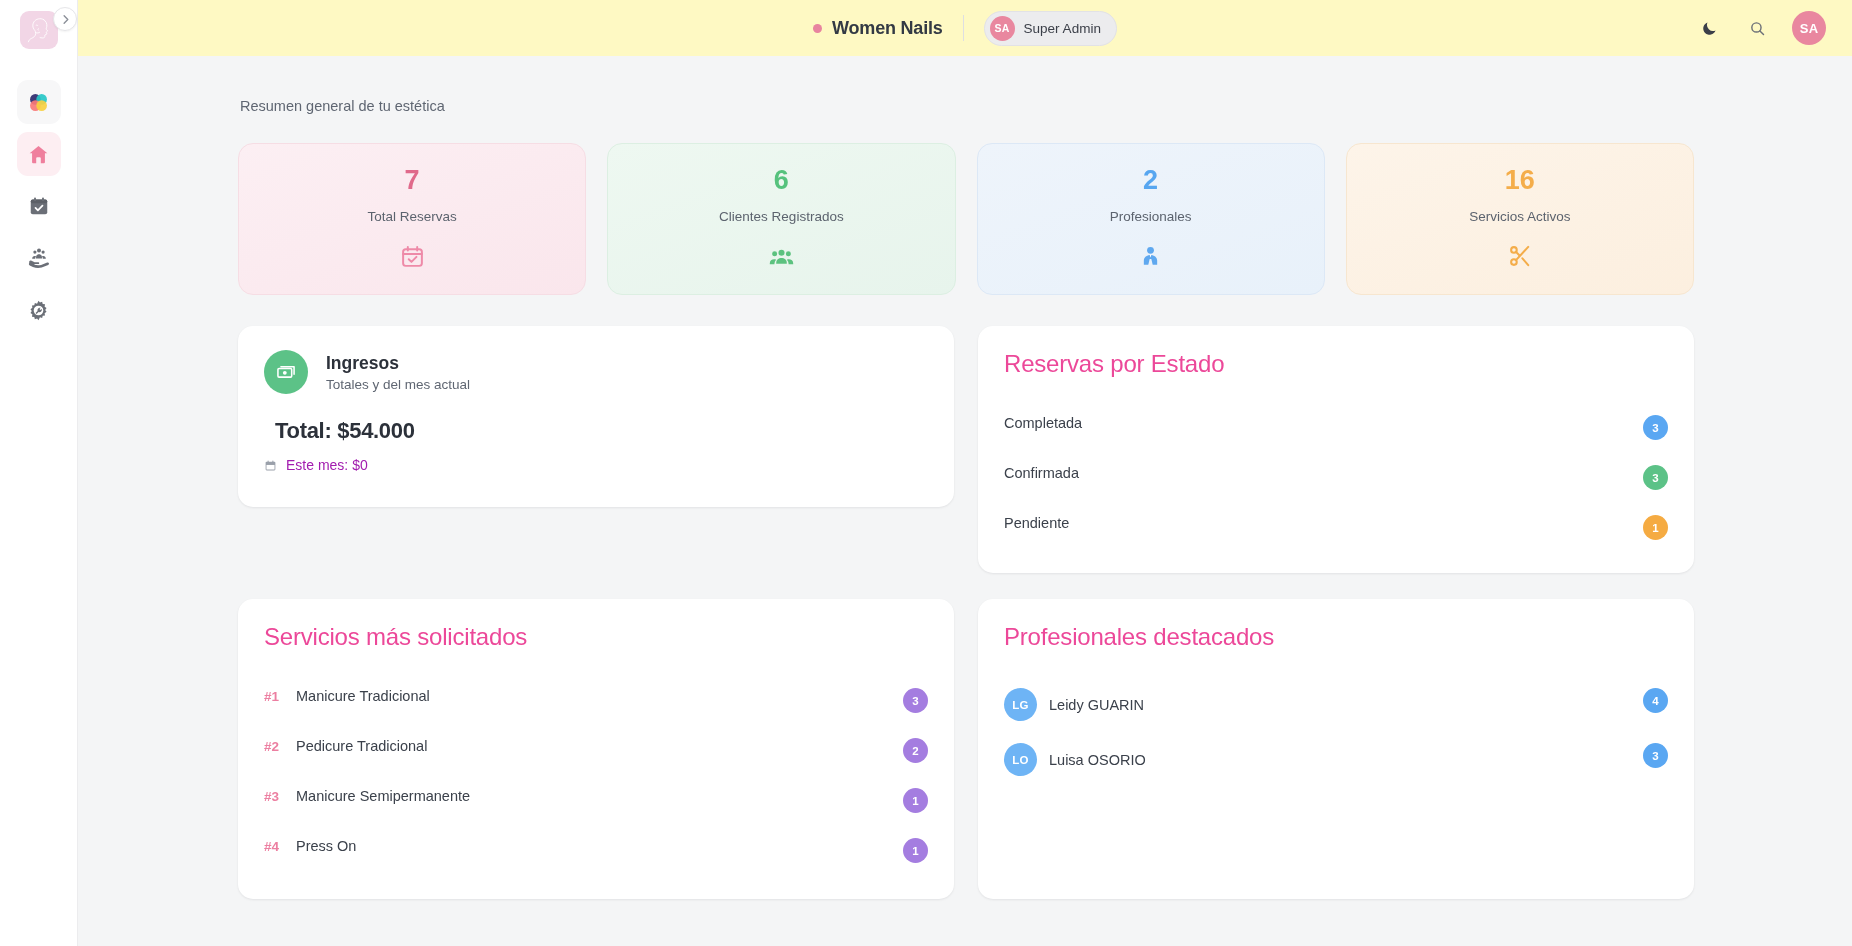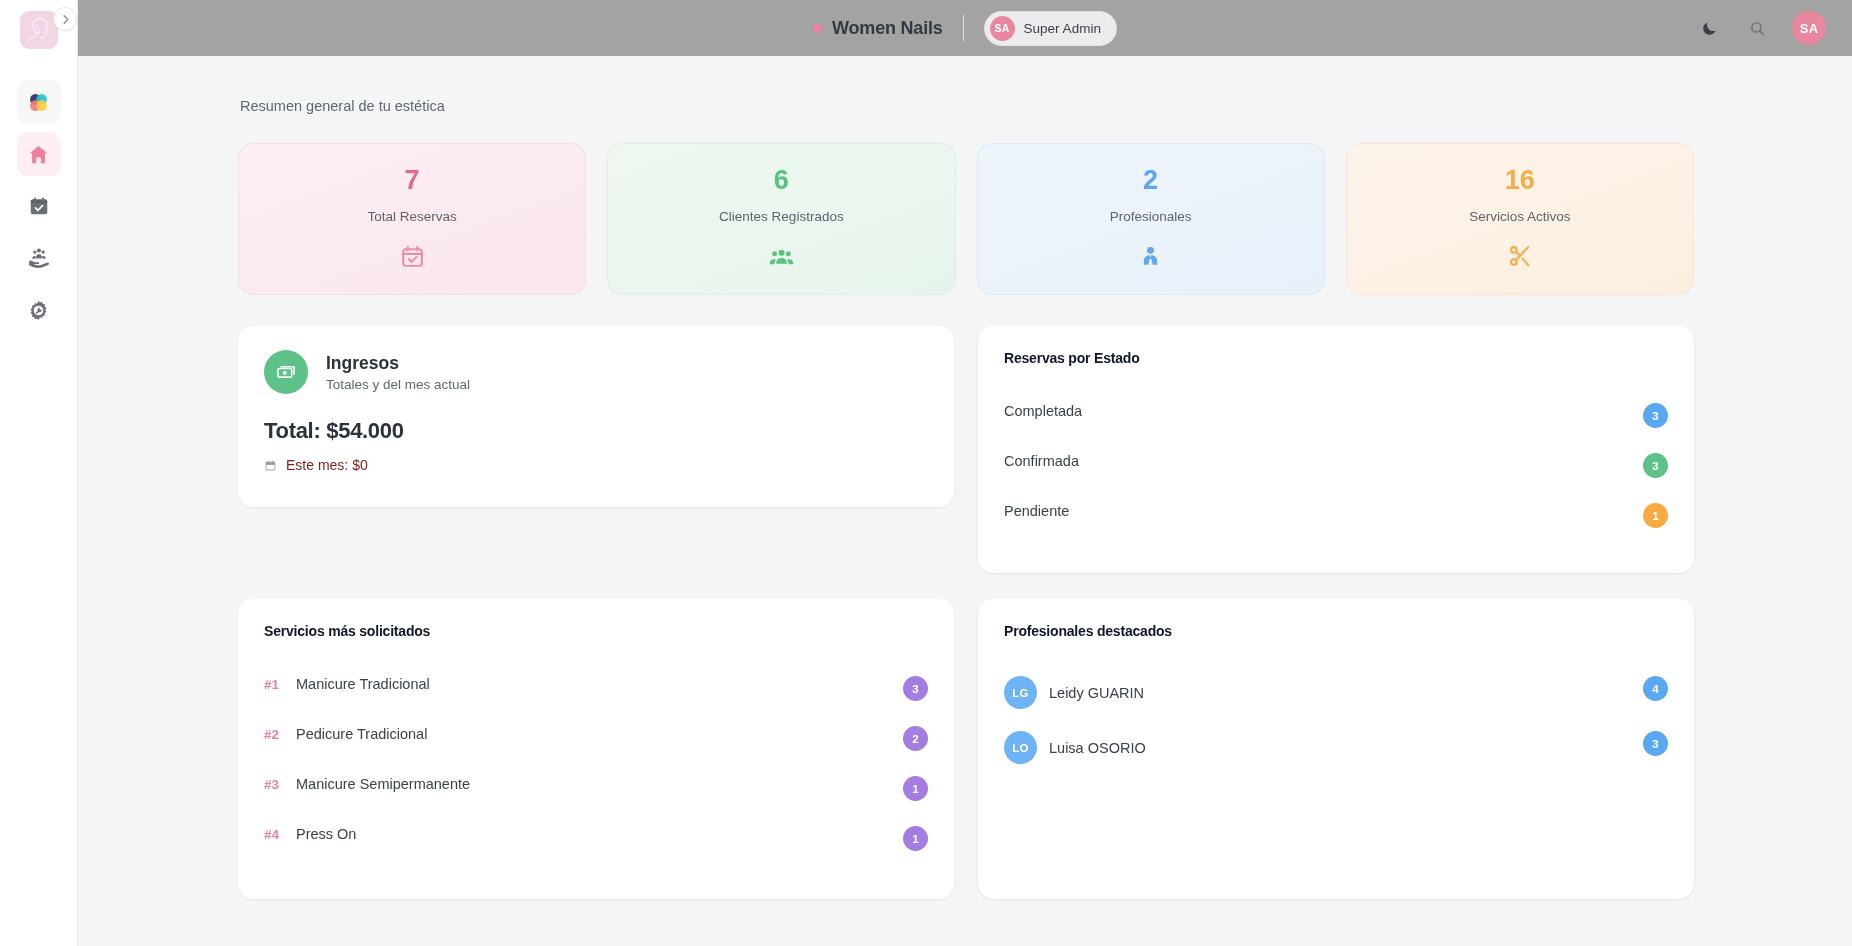--- a/index.html
+++ b/index.html
@@ -101,21 +101,21 @@
   }
 
   
   .topbar {
     height: 56px;
     min-height: 56px;
     display: flex;
     align-items: center;
     padding: 0 26px 0 0;
     position: relative;
-    background: #a3a3a3;
+    background: #fef9c3;
   }
 
   .topbar-center {
     position: absolute;
     left: 0; right: 0;
     display: flex;
     align-items: center;
     justify-content: center;
     gap: 0px;
     pointer-events: none;
@@ -276,23 +276,23 @@
   .card {
     background: #ffffff;
     border-radius: 15px;
     box-shadow: 0 1px 3px rgba(16,24,40,.05), 0 1px 2px rgba(16,24,40,.03);
     padding: 24px 26px 15px;
   }
   .card.ingresos { align-self: start; padding-bottom: 34px; }
   .card.estado   { min-height: 247px; }
 
   .card-title {
-    font-size: 14px;
-    font-weight: 700;
-    color: #0f172a;
+    font-size: 24px;
+    font-weight: 400;
+    color: #ec4899;
     margin-bottom: 26px;
     letter-spacing: -0.2px;
   }
 
   
   .ingresos-head {
     display: flex;
     align-items: center;
     gap: 18px;
     margin-bottom: 24px;
@@ -317,27 +317,28 @@
     font-size: 13.5px;
     color: #5f6672;
     margin-top: 2px;
   }
   .ingresos-total {
     font-size: 22px;
     font-weight: 700;
     color: #2c313a;
     margin-bottom: 13px;
     letter-spacing: -0.3px;
+    margin-left: 11px;
   }
   .ingresos-month {
     display: flex;
     align-items: center;
     gap: 9px;
     font-size: 14px;
-    color: #7f1d1d;
+    color: #a21caf;
   }
 
   
   .row-list { display: flex; flex-direction: column; }
   .stat-row {
     display: flex;
     align-items: flex-start;
     justify-content: space-between;
     padding: 11px 0 11px 0;
     min-height: 50px;

